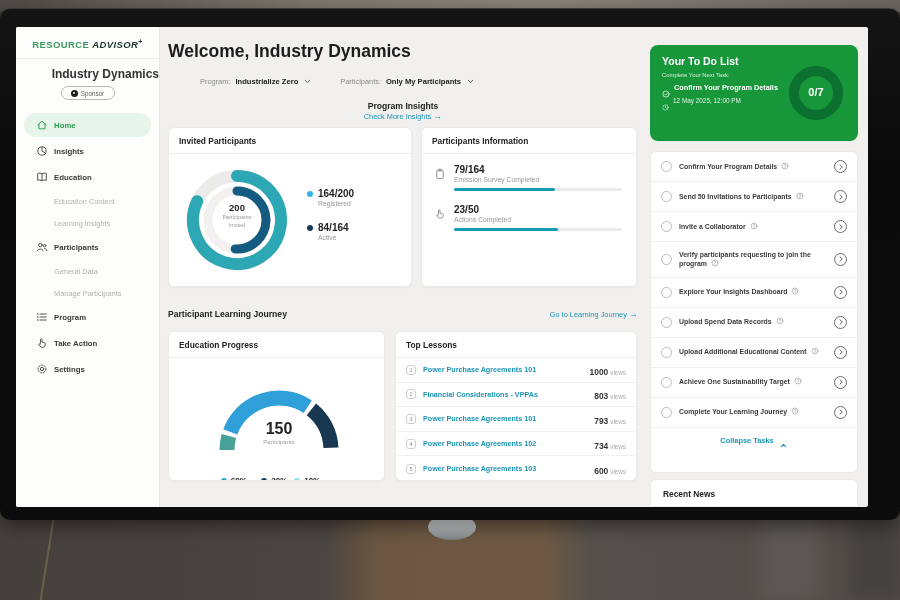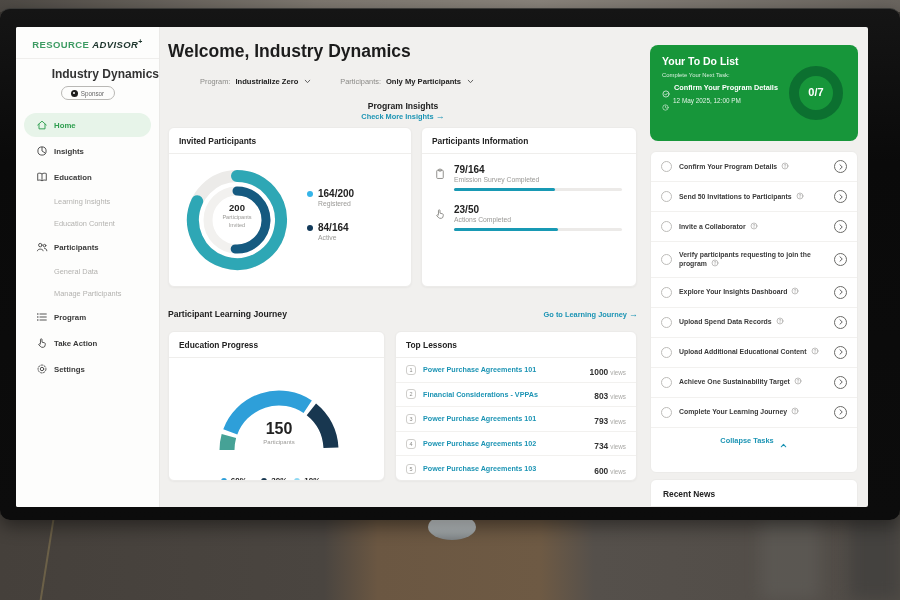--- a/index.html
+++ b/index.html
@@ -48,21 +48,21 @@
   .filters { position:absolute; left:152px; top:50px; display:flex; gap:28px; align-items:flex-end;margin-left:32px; }
   .filter { display:flex; align-items:center; gap:5px; cursor:pointer; }
   .filter .flabel { font-size:7.4px; color:#8b8a87; }
   .filter .fvalue { font-size:7.6px; font-weight:bold; color:#222; }
   .filter .chev { width:9px; height:9px; color:#555; display:inline-flex; }
   .filter .chev svg { width:9px; height:9px; }
 
   .section-head { position:absolute; display:flex; justify-content:space-between; align-items:center; left:152px; width:470px; }
   .sh-1 { top:74px;flex-direction:column; } .sh-2 { top:282px; }
   .section-title { font-size:8.6px; font-weight:bold; color:#222; }
-  .section-link { font-size:7.4px; font-weight:bold; color:#1c94b4; cursor:pointer; }
+  .section-link { font-size:7.4px; font-weight:normal; color:#1c94b4; cursor:pointer; }
   .section-link .arr { font-size:9px; }
 
   .card { position:absolute; background:#fff; border:1px solid #ecebe9; border-radius:6px; box-shadow:0 1px 2px rgba(0,0,0,.04); overflow:hidden; }
   .card-head { padding:8px 10px 7px 10px; border-bottom:1px solid #efeeec; font-size:8.4px; font-weight:bold; color:#222; }
 
   .card-invited { left:152px; top:100px; width:244px; height:160px; }
   .donut-wrap { position:absolute; left:12px; top:36px; width:112px; height:112px; }
   .donut-center { position:absolute; left:0; top:38px; width:112px; text-align:center; pointer-events:none; }
   .donut-center .v { font-size:9.5px; font-weight:bold; color:#222; }
   .donut-center .l { font-size:5.6px; color:#9a9996; line-height:1.35; margin-top:1px; white-space:pre-line; }
@@ -185,26 +185,26 @@
                 <path d="M7 3.5 C5.5 2.3 3.5 2.3 2 3 V11 C3.5 10.3 5.5 10.3 7 11.5 C8.5 10.3 10.5 10.3 12 11 V3 C10.5 2.3 8.5 2.3 7 3.5 Z"></path>
                 <path d="M7 3.5 V11.5"></path>
               </svg>
             </span>
           <span>Education</span>
         </div>
 
 
         <div class="nav-item sub">
 
+          <span>Education Content</span>
+        </div>
+
+        <div class="nav-item sub">
+
           <span>Learning Insights</span>
-        </div>
-
-        <div class="nav-item sub">
-
-          <span>Education Content</span>
         </div>
 
         <div class="nav-item main">
           <span class="nav-icon">
               <svg viewBox="0 0 14 14" fill="none" stroke="currentColor" stroke-width="1.1" stroke-linecap="round">
                 <circle cx="5" cy="4.8" r="2"></circle>
                 <circle cx="10" cy="5.4" r="1.5"></circle>
                 <path d="M1.6 11.4 C1.6 8.7 8.4 8.7 8.4 11.4"></path>
                 <path d="M10 8.6 C11.8 8.8 12.6 9.9 12.6 11.4"></path>
               </svg>

